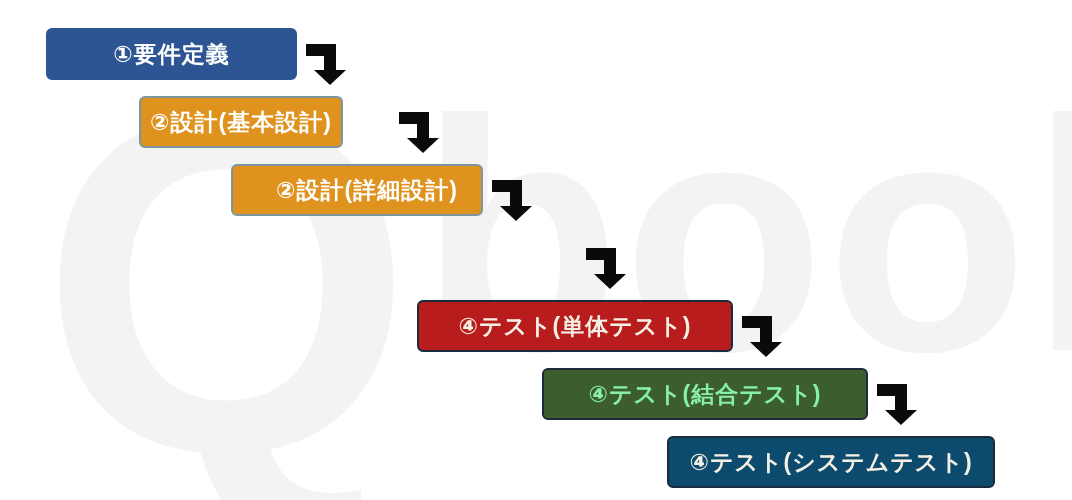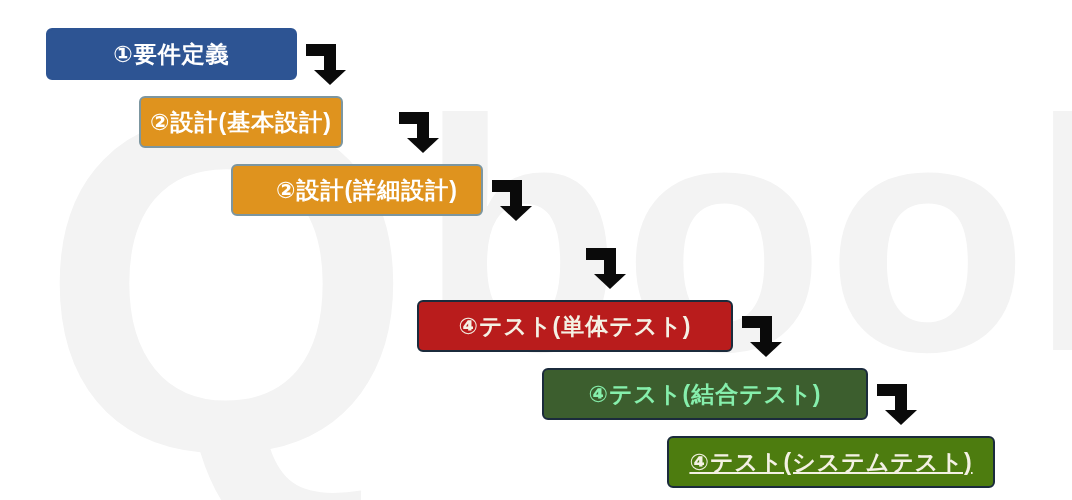--- a/index.html
+++ b/index.html
@@ -51,21 +51,21 @@
 
 <div class="stage">
 
   <div class="watermark" style="color: rgb(243, 243, 243);"><span>Q</span><span class="wm-rest">book</span></div>
 
   <div class="box b1" style="background: rgb(45, 84, 147); border-color: rgb(45, 84, 147); color: rgb(255, 255, 255);">①要件定義</div>
   <div class="box b2" style="background: rgb(223, 147, 30); border-color: rgb(124, 150, 160); color: rgb(255, 255, 255);">②設計(基本設計)</div>
   <div class="box b3" style="background: rgb(223, 147, 30); border-color: rgb(124, 150, 160); color: rgb(255, 255, 255);">②設計(詳細設計)</div>
   <div class="box b5" style="background: #b91c1c; border-color: rgb(27, 43, 60); color: rgb(244, 241, 228);">④テスト(単体テスト)</div>
   <div class="box b6" style="background: rgb(60, 94, 46); border-color: rgb(27, 43, 60); color: #86efac;">④テスト(結合テスト)</div>
-  <div class="box b7" style="background: #4d7c0f; border-color: rgb(27, 43, 60); color: rgb(244, 241, 228); text-decoration: underline;">④テスト(システムテスト)</div>
+  <div class="box b7" style="background: #0c4a6e; border-color: rgb(27, 43, 60); color: rgb(244, 241, 228);">④テスト(システムテスト)</div>
 
   <svg class="arrow a1" viewBox="0 0 40 42" xmlns="http://www.w3.org/2000/svg" style="color: rgb(10, 10, 10);">
       <rect x="0" y="0" width="30" height="12" fill="currentColor"></rect>
       <rect x="18" y="0" width="12" height="28" fill="currentColor"></rect>
       <polygon points="8,26 40,26 24,41" fill="currentColor"></polygon>
     </svg>
   <svg class="arrow a2" viewBox="0 0 40 42" xmlns="http://www.w3.org/2000/svg" style="color: rgb(10, 10, 10);">
       <rect x="0" y="0" width="30" height="12" fill="currentColor"></rect>
       <rect x="18" y="0" width="12" height="28" fill="currentColor"></rect>
       <polygon points="8,26 40,26 24,41" fill="currentColor"></polygon>

